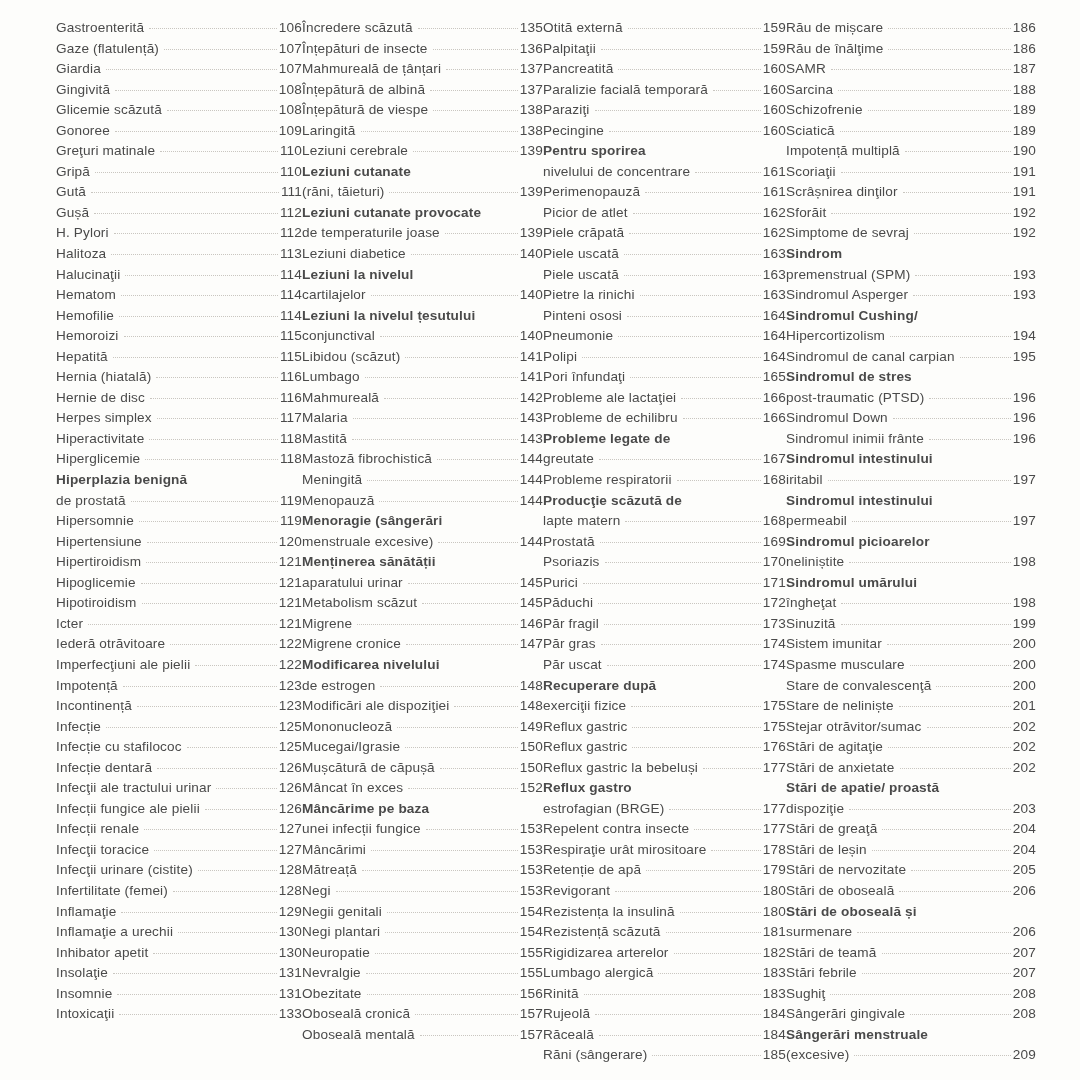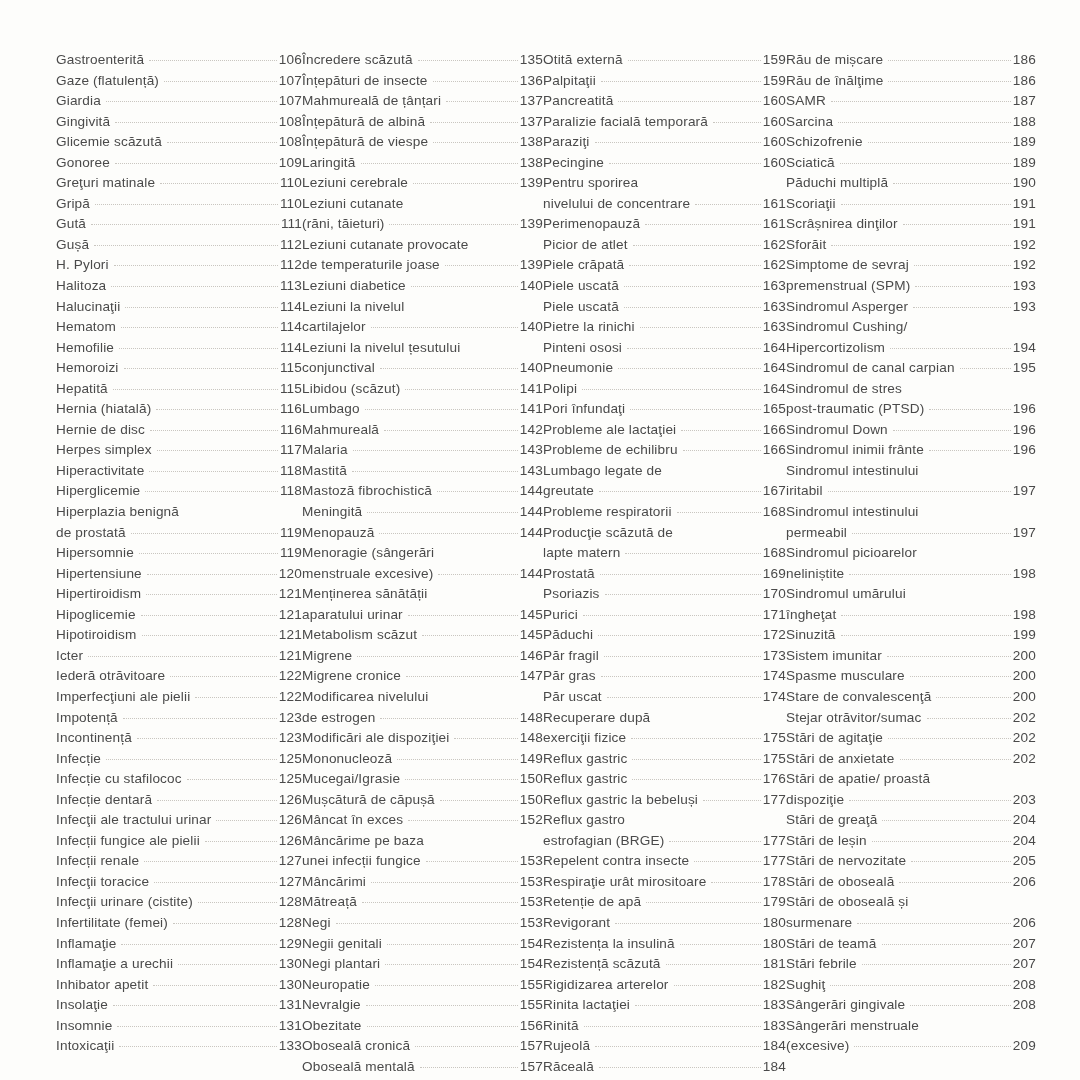--- a/index.html
+++ b/index.html
@@ -8,21 +8,21 @@
     padding: 0;
     width: 1080px;
     height: 1080px;
     background: #fdfdfb;
     font-family: "Liberation Sans", sans-serif;
   }
   #index-page {
     width: 1080px;
     height: 1080px;
     background: #fdfdfb;
-    padding: 50px 40px 10px 56px;
+    padding: 18px 40px 10px 56px;
     display: flex;
     gap: 0px;
     align-items: flex-start;
   }
   .index-column {
     display: flex;
     flex-direction: column;
   }
   .index-column.col-1 { width: 246px; }
   .index-column.col-2 { width: 241px; }
@@ -55,21 +55,21 @@
     height: 1px;
   }
   .entry-page {
     font-size: 13.6px;
     color: #4a4a4a;
     letter-spacing: 0.15px;
     flex: 0 0 auto;
     text-align: right;
     white-space: nowrap;
   }
-  .entry.no-page .entry-title { padding-right: 0; }
+  .entry.no-page .entry-title { padding-right: 0; font-weight: bold; }
 </style>
 </head>
 <body>
 
 <div id="index-page">
   <div class="index-column col-1">
       <div class="entry">
         <span class="entry-title">Gastroenterită</span>
         <span class="entry-dots"></span>
         <span class="entry-page">106</span>
@@ -642,21 +642,21 @@
         <span class="entry-title">Probleme ale lactaţiei</span>
         <span class="entry-dots"></span>
         <span class="entry-page">166</span>
       </div>
       <div class="entry">
         <span class="entry-title">Probleme de echilibru</span>
         <span class="entry-dots"></span>
         <span class="entry-page">166</span>
       </div>
       <div class="entry no-page">
-        <span class="entry-title">Lumbago legate de</span>
+        <span class="entry-title">Probleme legate de</span>
       </div>
       <div class="entry">
         <span class="entry-title">greutate</span>
         <span class="entry-dots"></span>
         <span class="entry-page">167</span>
       </div>
       <div class="entry">
         <span class="entry-title">Probleme respiratorii</span>
         <span class="entry-dots"></span>
         <span class="entry-page">168</span>
@@ -764,21 +764,21 @@
         <span class="entry-title">Rezistență scăzută</span>
         <span class="entry-dots"></span>
         <span class="entry-page">181</span>
       </div>
       <div class="entry">
         <span class="entry-title">Rigidizarea arterelor</span>
         <span class="entry-dots"></span>
         <span class="entry-page">182</span>
       </div>
       <div class="entry">
-        <span class="entry-title">Rinita lactaţiei</span>
+        <span class="entry-title">Lumbago alergică</span>
         <span class="entry-dots"></span>
         <span class="entry-page">183</span>
       </div>
       <div class="entry">
         <span class="entry-title">Rinită</span>
         <span class="entry-dots"></span>
         <span class="entry-page">183</span>
       </div>
       <div class="entry">
         <span class="entry-title">Rujeolă</span>
@@ -821,21 +821,21 @@
         <span class="entry-title">Schizofrenie</span>
         <span class="entry-dots"></span>
         <span class="entry-page">189</span>
       </div>
       <div class="entry">
         <span class="entry-title">Sciatică</span>
         <span class="entry-dots"></span>
         <span class="entry-page">189</span>
       </div>
       <div class="entry">
-        <span class="entry-title">Păduchi multiplă</span>
+        <span class="entry-title">Impotență multiplă</span>
         <span class="entry-dots"></span>
         <span class="entry-page">190</span>
       </div>
       <div class="entry">
         <span class="entry-title">Scoriaţii</span>
         <span class="entry-dots"></span>
         <span class="entry-page">191</span>
       </div>
       <div class="entry">
         <span class="entry-title">Scrâșnirea dinţilor</span>
@@ -845,20 +845,23 @@
       <div class="entry">
         <span class="entry-title">Sforăit</span>
         <span class="entry-dots"></span>
         <span class="entry-page">192</span>
       </div>
       <div class="entry">
         <span class="entry-title">Simptome de sevraj</span>
         <span class="entry-dots"></span>
         <span class="entry-page">192</span>
       </div>
+      <div class="entry no-page">
+        <span class="entry-title">Sindrom</span>
+      </div>
       <div class="entry">
         <span class="entry-title">premenstrual (SPM)</span>
         <span class="entry-dots"></span>
         <span class="entry-page">193</span>
       </div>
       <div class="entry">
         <span class="entry-title">Sindromul Asperger</span>
         <span class="entry-dots"></span>
         <span class="entry-page">193</span>
       </div>
@@ -937,20 +940,25 @@
       </div>
       <div class="entry">
         <span class="entry-title">Spasme musculare</span>
         <span class="entry-dots"></span>
         <span class="entry-page">200</span>
       </div>
       <div class="entry">
         <span class="entry-title">Stare de convalescenţă</span>
         <span class="entry-dots"></span>
         <span class="entry-page">200</span>
+      </div>
+      <div class="entry">
+        <span class="entry-title">Stare de neliniște</span>
+        <span class="entry-dots"></span>
+        <span class="entry-page">201</span>
       </div>
       <div class="entry">
         <span class="entry-title">Stejar otrăvitor/sumac</span>
         <span class="entry-dots"></span>
         <span class="entry-page">202</span>
       </div>
       <div class="entry">
         <span class="entry-title">Stări de agitaţie</span>
         <span class="entry-dots"></span>
         <span class="entry-page">202</span>

